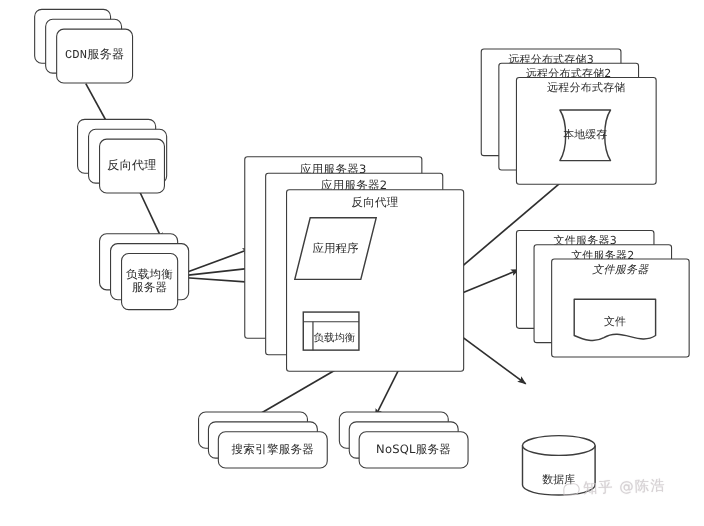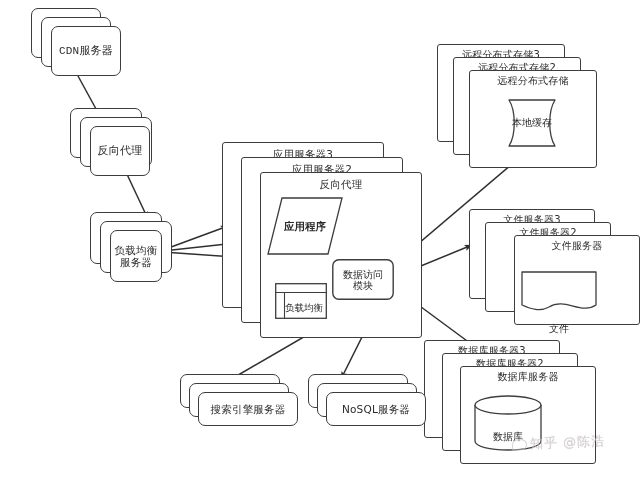--- a/index.html
+++ b/index.html
@@ -145,39 +145,32 @@
     </div>
     <div class="card sharp front" style="left:38px;top:30px;width:162px;height:166px;">
       <div class="label tl" style="top:5px;font-size:10.5px;">反向代理</div>
     </div>
   </div>
 
   <div class="shape-wrap" style="left:268px;top:198px;width:74px;height:56px;">
     <svg width="74" height="56" viewBox="0 0 74 56">
       <polygon points="14,0 74,0 60,56 0,56" fill="#ffffff" stroke="#3d3d3d" stroke-width="1.3"></polygon>
     </svg>
-    <div class="shape-label" style="font-size:10.5px;font-weight:bold;">应用程序</div>
+    <div class="shape-label" style="font-size:10.5px;">应用程序</div>
   </div>
 
   <div class="shape-wrap" style="left:275px;top:283px;width:52px;height:36px;">
     <svg width="52" height="36" viewBox="0 0 52 36">
       <rect x="0.7" y="0.7" width="50.6" height="34.6" fill="#ffffff" stroke="#3d3d3d" stroke-width="1.3"></rect>
       <line x1="0.7" y1="9.5" x2="51.3" y2="9.5" stroke="#3d3d3d" stroke-width="1.1"></line>
       <line x1="9.5" y1="9.5" x2="9.5" y2="35.3" stroke="#3d3d3d" stroke-width="1.1"></line>
     </svg>
     <div class="shape-label" style="top:auto;bottom:5px;transform:none;font-size:9.5px;left:6px;">负载均衡</div>
   </div>
 
-  <div class="shape-wrap" style="left:332px;top:259px;width:62px;height:41px;">
-    <svg width="62" height="41" viewBox="0 0 62 41">
-      <rect x="0.8" y="0.8" width="60.4" height="39.4" rx="6" ry="6" fill="#ffffff" stroke="#3d3d3d" stroke-width="1.4"></rect>
-    </svg>
-    <div class="shape-label" style="font-size:10px;">数据访问
-模块</div>
-  </div>
 
   <div class="group" style="left:437px;top:44px;width:160px;height:124px;">
     <div class="card sharp back" style="left:0px;top:0px;width:128px;height:98px;">
       <div class="label tl" style="top:4px;font-size:10px;">远程分布式存储3</div>
     </div>
     <div class="card sharp mid" style="left:16px;top:13px;width:128px;height:98px;">
       <div class="label tl" style="top:4px;font-size:10px;">远程分布式存储2</div>
     </div>
     <div class="card sharp front" style="left:32px;top:26px;width:128px;height:98px;">
       <div class="label tl" style="top:4px;font-size:10px;">远程分布式存储</div>
@@ -191,43 +184,32 @@
     <div class="shape-label" style="font-size:10px;">本地缓存</div>
   </div>
 
   <div class="group" style="left:469px;top:209px;width:142px;height:116px;">
     <div class="card sharp back" style="left:0px;top:0px;width:126px;height:90px;">
       <div class="label tl" style="top:4px;font-size:10px;">文件服务器3</div>
     </div>
     <div class="card sharp mid" style="left:16px;top:13px;width:126px;height:90px;">
       <div class="label tl" style="top:4px;font-size:10px;">文件服务器2</div>
     </div>
-    <div class="card sharp front" style="left:45px;top:26px;width:126px;height:90px;">
+    <div class="card sharp front" style="left:32px;top:26px;width:126px;height:90px;font-style:italic;">
       <div class="label tl" style="top:4px;font-size:10px;">文件服务器</div>
     </div>
   </div>
 
   <div class="shape-wrap" style="left:521px;top:271px;width:76px;height:42px;">
     <svg width="76" height="42" viewBox="0 0 76 42">
       <path d="M1,1 L75,1 L75,34 C60,44 44,26 28,36 C19,41 10,38 1,34 Z" fill="#ffffff" stroke="#3d3d3d" stroke-width="1.3" stroke-linejoin="round"></path>
     </svg>
-    <div class="shape-label" style="top:16px;transform:none;font-size:10px;margin-top:36px;">文件</div>
-  </div>
-
-  <div class="group" style="left:424px;top:340px;width:172px;height:124px;">
-    <div class="card sharp back" style="left:0px;top:0px;width:136px;height:98px;">
-      <div class="label tl" style="top:4px;font-size:10px;">数据库服务器3</div>
-    </div>
-    <div class="card sharp mid" style="left:18px;top:13px;width:136px;height:98px;">
-      <div class="label tl" style="top:4px;font-size:10px;">数据库服务器2</div>
-    </div>
-    <div class="card sharp front" style="left:36px;top:26px;width:136px;height:98px;">
-      <div class="label tl" style="top:4px;font-size:10px;">数据库服务器</div>
-    </div>
-  </div>
+    <div class="shape-label" style="top:16px;transform:none;font-size:10px;">文件</div>
+  </div>
+
 
   <div class="shape-wrap" style="left:474px;top:395px;width:68px;height:56px;">
     <svg width="68" height="56" viewBox="0 0 68 56">
       <path d="M1,10 L1,46 C1,51.5 16,55 34,55 C52,55 67,51.5 67,46 L67,10" fill="#ffffff" stroke="#3d3d3d" stroke-width="1.3"></path>
       <ellipse cx="34" cy="10" rx="33" ry="9" fill="#ffffff" stroke="#3d3d3d" stroke-width="1.3"></ellipse>
     </svg>
     <div class="shape-label" style="top:36px;transform:none;font-size:10px;">数据库</div>
   </div>
 
   <div class="group" style="left:308px;top:374px;width:118px;height:52px;">

